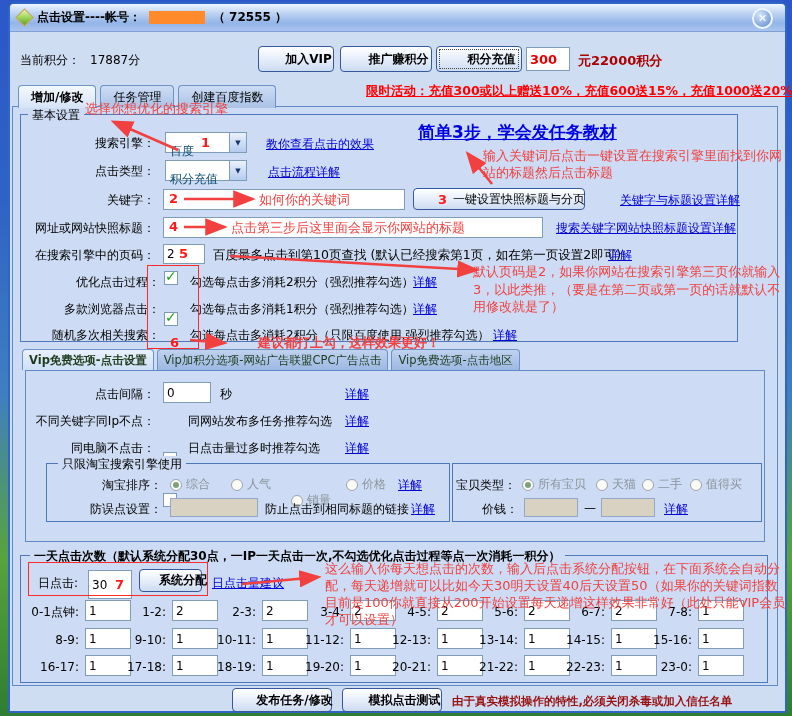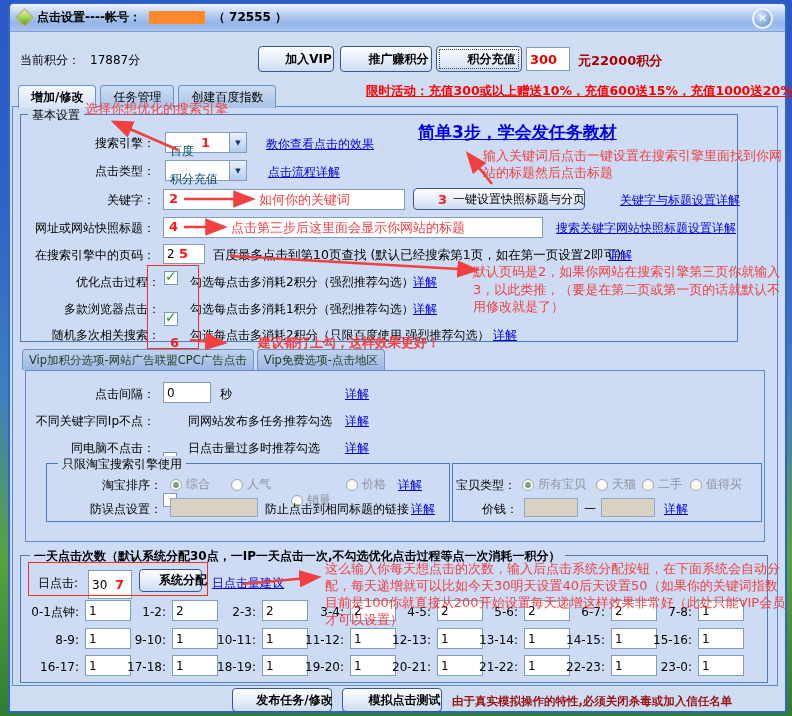--- a/index.html
+++ b/index.html
@@ -153,20 +153,21 @@
     <span class="chk">✓</span>
   </div>
 <span class="abs lbl nw" style="left:190px;top:327px;">勾选每点击多消耗2积分（只限百度使用,强烈推荐勾选）</span>
 <span class="abs link" style="left:493px;top:327px;">详解</span>
 
 <div class="abs redbox" style="left:147px;top:265px;width:52px;height:84px;"></div>
 <span class="abs num" style="left:170px;top:335px;">6</span>
 <span class="abs note-red nw bold" style="left:230px;top:334px;margin-left:28px;">建议都打上勾，这样效果更好！</span>
 
 <div class="abs" style="left:22px;top:349px;display:flex;gap:3px;z-index:5;">
+  <div class="vtab active">Vip免费选项-点击设置</div>
   <div class="vtab">Vip加积分选项-网站广告联盟CPC广告点击</div>
   <div class="vtab">Vip免费选项-点击地区</div>
 </div>
 <div class="abs panel" style="left:25px;top:370px;width:740px;height:172px;"></div>
 
 <span class="abs lbl rl" style="left:25px;top:386px;width:130px;">点击间隔：</span>
 <input class="abs input" style="left: 163px; top: 382px; width: 48px; height: 21px;" value="0">
 <span class="abs lbl" style="left:220px;top:386px;">秒</span>
 <span class="abs link" style="left:345px;top:386px;">详解</span>
 

